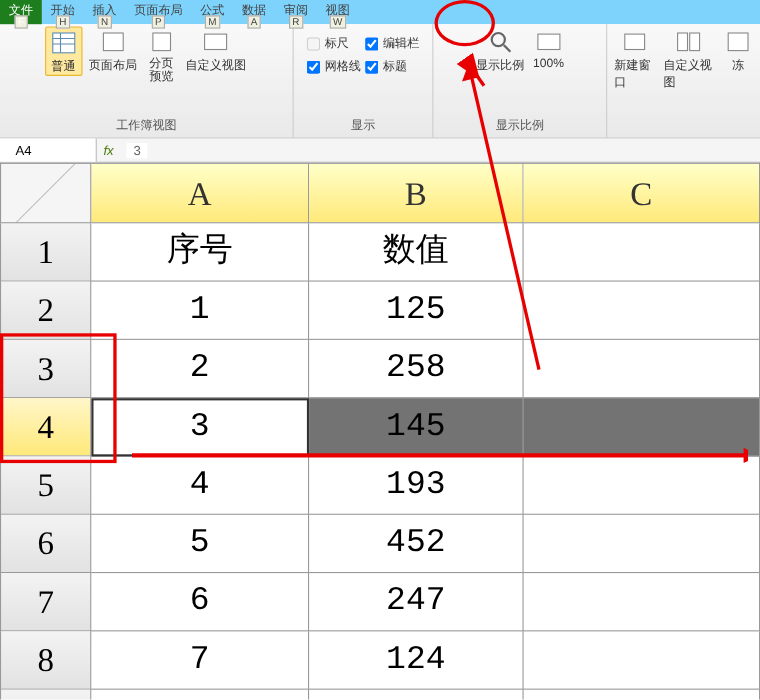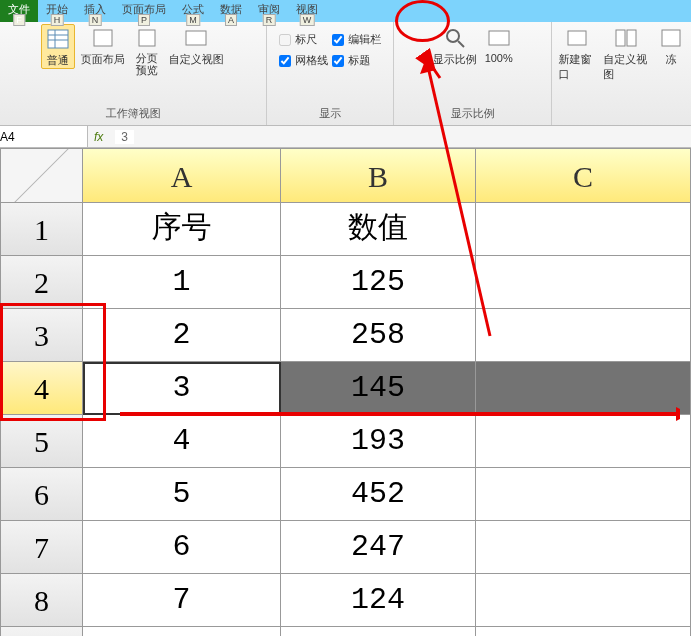--- a/index.html
+++ b/index.html
@@ -18,21 +18,21 @@
 .group-body { display: flex; gap: 4px; align-items: flex-start; flex: 1; justify-content: space-between; }
 .vbtn { display: flex; flex-direction: column; align-items: center; font-size: 11px; color: #333; gap: 2px; padding: 2px 2px 0; cursor: pointer; }
 .vbtn.sel { background: #ffe99e; border: 1px solid #e8b62f; border-radius: 2px; }
 .icon-box { width: 28px; height: 24px; display: flex; align-items: center; justify-content: center; }
 .checks { display: flex; flex-direction: column; gap: 6px; font-size: 11px; color: #333; padding-top: 8px; }
 .chk { display: flex; align-items: center; gap: 4px; }
 .chk input { width: 12px; height: 12px; }
 
 
 .formula-row { display: flex; align-items: center; height: 22px; border-bottom: 1px solid #bbb; background: #f5f5f5; font-size: 12px; }
-.namebox { width: 88px; border-right: 1px solid #bbb; padding: 0 0; background: #fff; height: 100%; display: flex; align-items: center; }
+.namebox { width: 88px; border-right: 1px solid #bbb; padding: 0 14px; background: #fff; height: 100%; display: flex; align-items: center; }
 .fx-area { display: flex; align-items: center; padding: 0 6px; gap: 12px; }
 .fx { font-style: italic; color: #4d7c0f; }
 .fx-val { background: #fff; padding: 0 6px; color: #666; }
 
 
 .grid { position: relative; }
 .corner { width: 83px; height: 55px; background: #eee; border: 1px solid #999; position: absolute; top: 0; left: 0; background: linear-gradient(135deg,#f5f5f5 49%, #bbb 50%, #f5f5f5 51%); }
 .colhdrs { display: flex; margin-left: 83px; }
 .colhdr { height: 55px; border: 1px solid #999; border-left: 0; background: linear-gradient(#ffffc8,#ffe97a); text-align: center; font-size: 30px; font-family: "Times New Roman", serif; line-height: 55px; color: #333; }
 .colA { width: 198px; } .colB { width: 195px; } .colC { width: 215px; }

